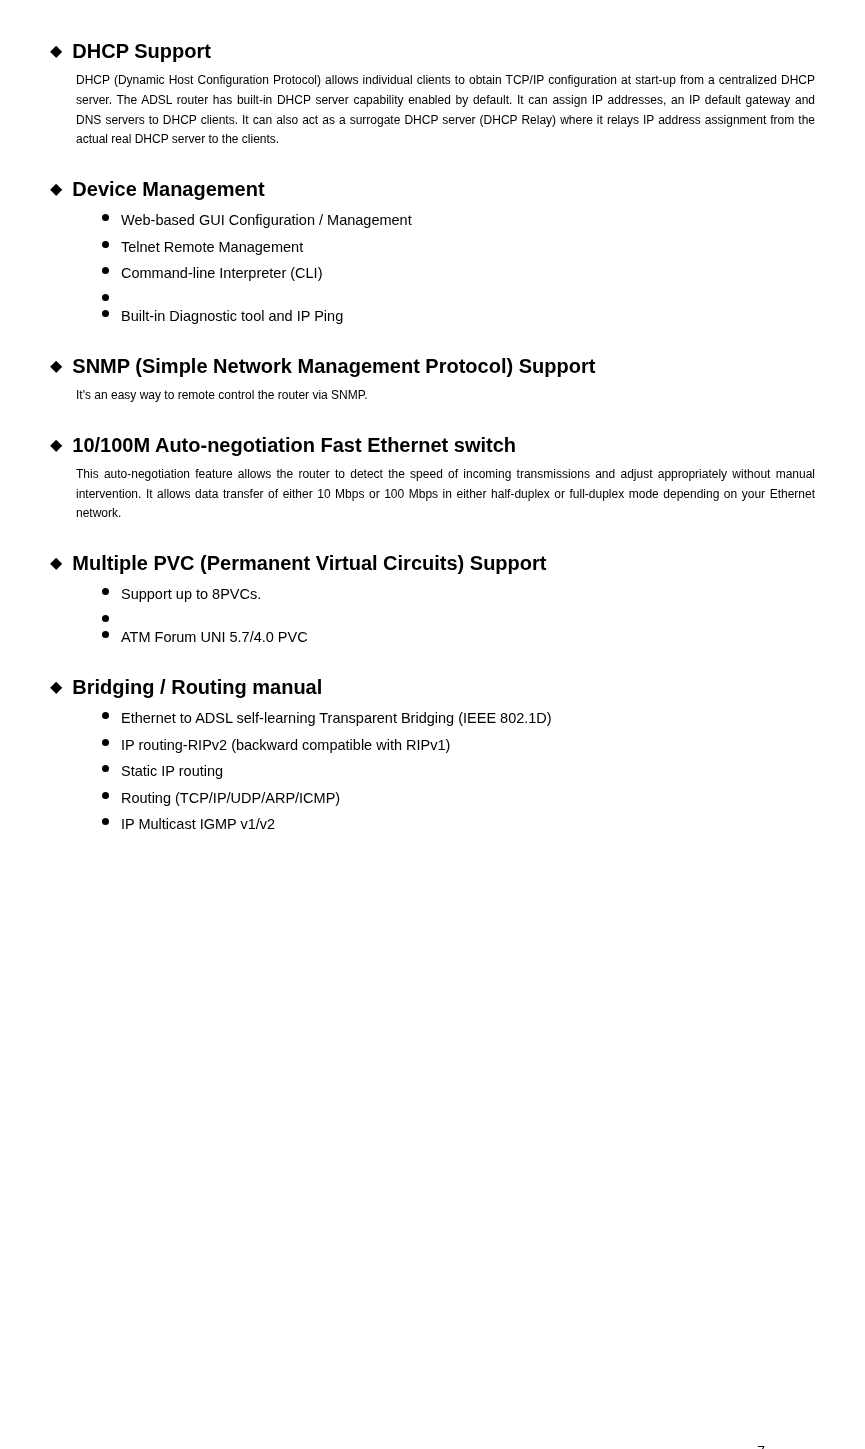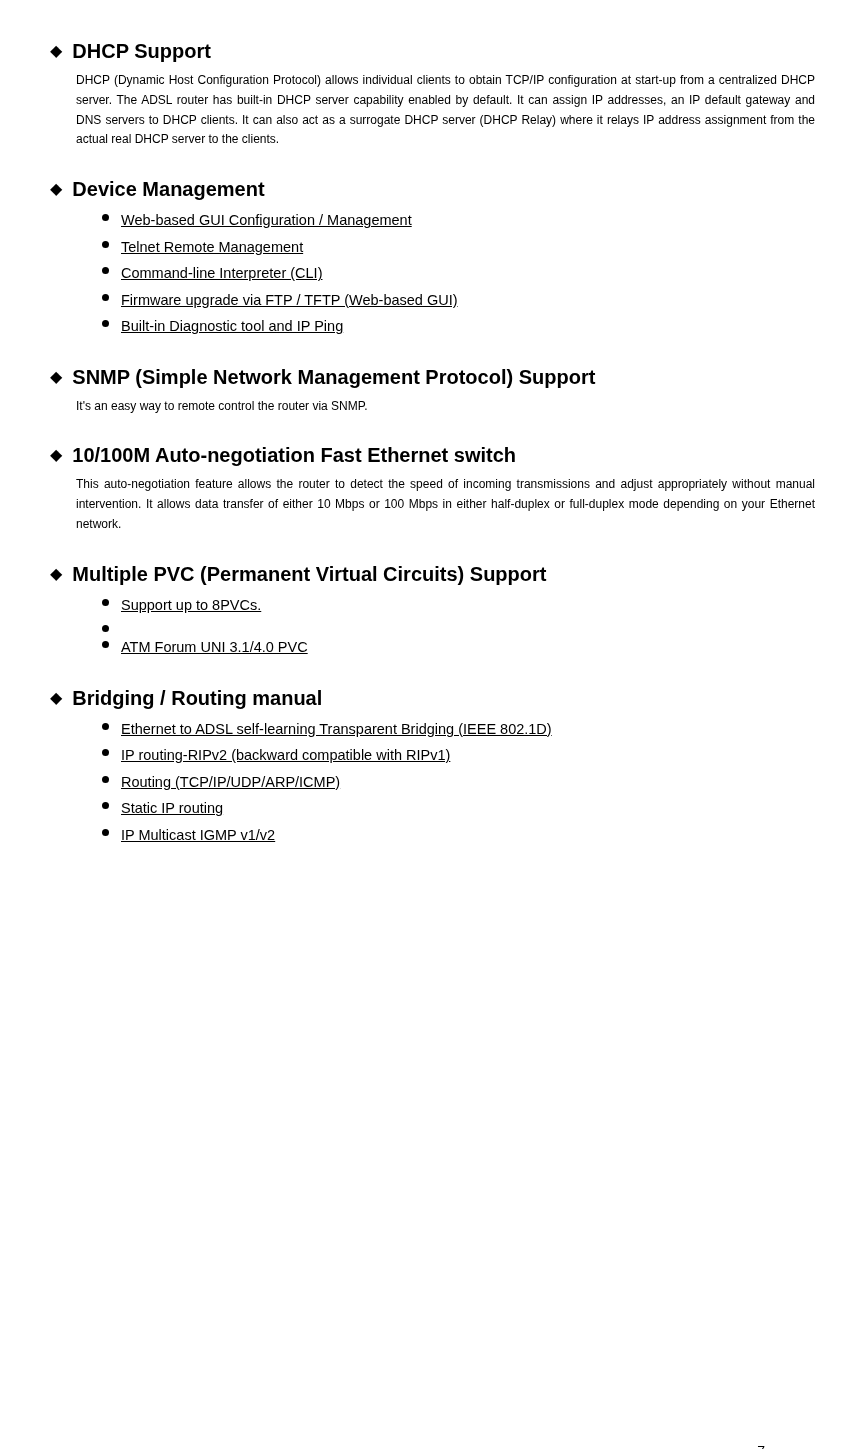--- a/index.html
+++ b/index.html
@@ -51,21 +51,20 @@
     }
 
     .section-body-indented {
       margin-left: 26px;
     }
 
     .bullet-list {
       list-style: none;
       margin-left: 52px;
       margin-top: 6px;
-      text-decoration: underline;
     }
 
     .bullet-list li {
       display: flex;
       align-items: flex-start;
       margin-bottom: 4px;
       font-family: Arial, sans-serif;
       font-size: 14.5px;
       line-height: 1.55;
     }
@@ -120,21 +119,20 @@
         <li>
           <span class="bullet-dot"></span>
           <span>Telnet Remote Management</span>
         </li>
         <li>
           <span class="bullet-dot"></span>
           <span>Command-line Interpreter (CLI)</span>
         </li>
         <li>
           <span class="bullet-dot"></span>
-          <span>Firmware upgrade via FTP / TFTP (Web-based GUI)</span>
         </li>
         <li>
           <span class="bullet-dot"></span>
           <span>Built-in Diagnostic tool and IP Ping</span>
         </li>
       </ul>
   </div>
 
   <div class="section">
     <div class="section-header">
@@ -160,46 +158,46 @@
     <ul class="bullet-list">
     <li>
           <span class="bullet-dot"></span>
           <span>Support up to 8PVCs.</span>
         </li>
         <li>
           <span class="bullet-dot"></span>
         </li>
         <li>
           <span class="bullet-dot"></span>
-          <span>ATM Forum UNI 3.1/4.0 PVC</span>
+          <span>ATM Forum UNI 5.7/4.0 PVC</span>
         </li>
       </ul>
   </div>
 
   <div class="section">
     <div class="section-header">
       <span class="diamond">◆</span>
       <span class="section-title">Bridging / Routing manual</span>
     </div>
     <ul class="bullet-list">
     <li>
           <span class="bullet-dot"></span>
           <span>Ethernet to ADSL self-learning Transparent Bridging (IEEE 802.1D)</span>
         </li>
         <li>
           <span class="bullet-dot"></span>
           <span>IP routing-RIPv2 (backward compatible with RIPv1)</span>
         </li>
         <li>
           <span class="bullet-dot"></span>
+          <span>Static IP routing</span>
+        </li>
+        <li>
+          <span class="bullet-dot"></span>
           <span>Routing (TCP/IP/UDP/ARP/ICMP)</span>
-        </li>
-        <li>
-          <span class="bullet-dot"></span>
-          <span>Static IP routing</span>
         </li>
         <li>
           <span class="bullet-dot"></span>
           <span>IP Multicast IGMP v1/v2</span>
         </li>
       </ul>
   </div>
 
   <div class="page-number">7</div>
 </div>

